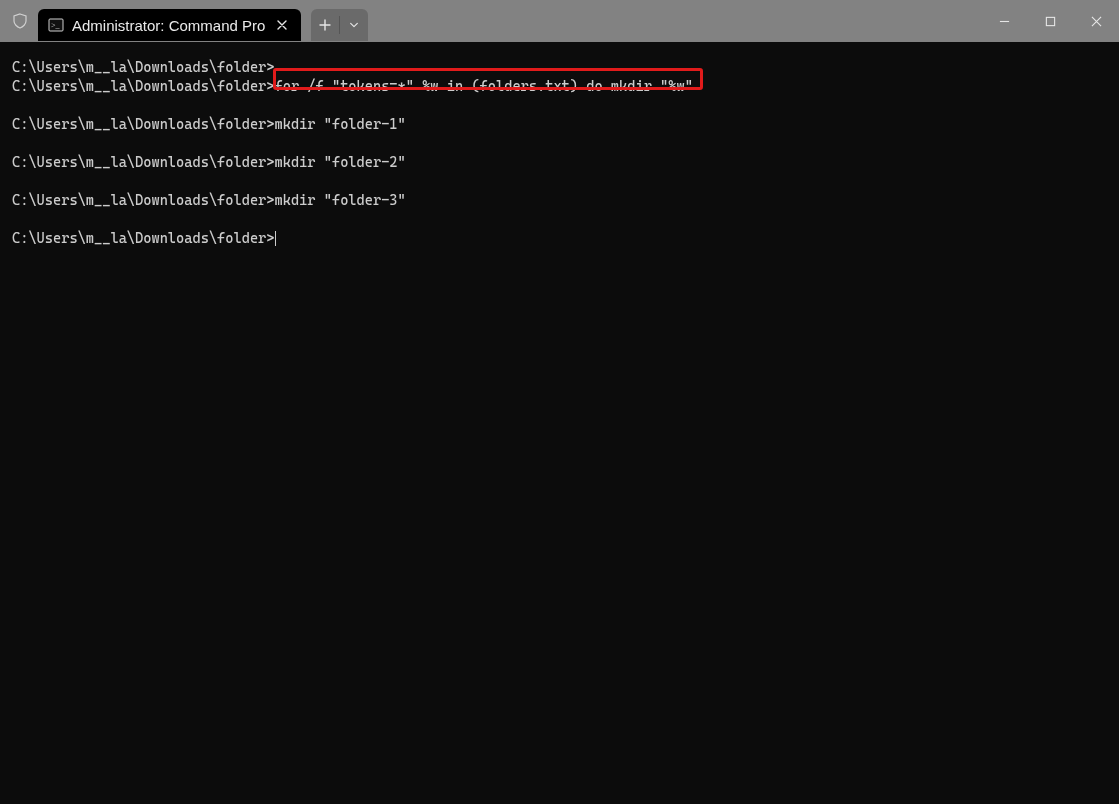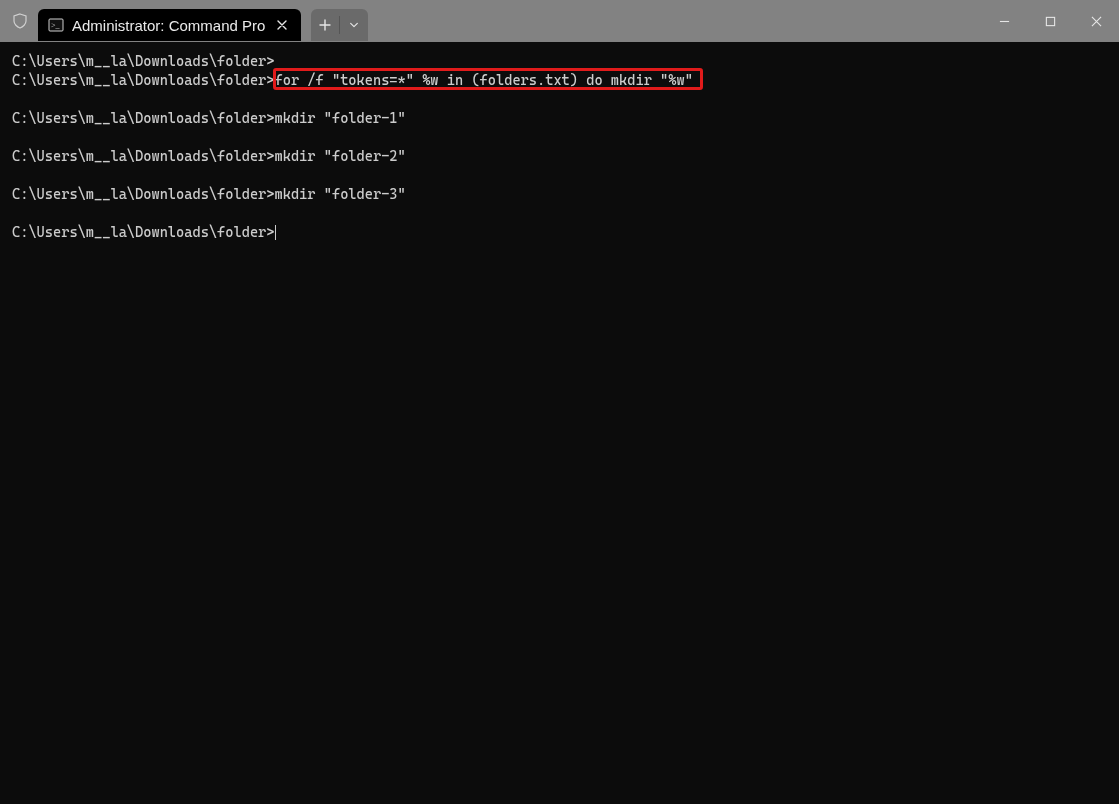--- a/index.html
+++ b/index.html
@@ -87,21 +87,21 @@
   .win-btn {
     width: 46px; height: 42px;
     display: flex; align-items: center; justify-content: center;
     color: #e6e6e6;
     cursor: pointer;
   }
   .terminal {
     background: #0c0c0c;
     width: 100%;
     height: calc(804px - 42px);
-    padding: 10px 12px;
+    padding: 16px 12px;
     color: #cccccc;
     font-family: Consolas, 'Cascadia Mono', monospace;
     font-size: 14px;
     line-height: 19px;
     white-space: pre;
     position: relative;
   }
   .line { white-space: pre; }
   .hl-box {
     position: absolute;

